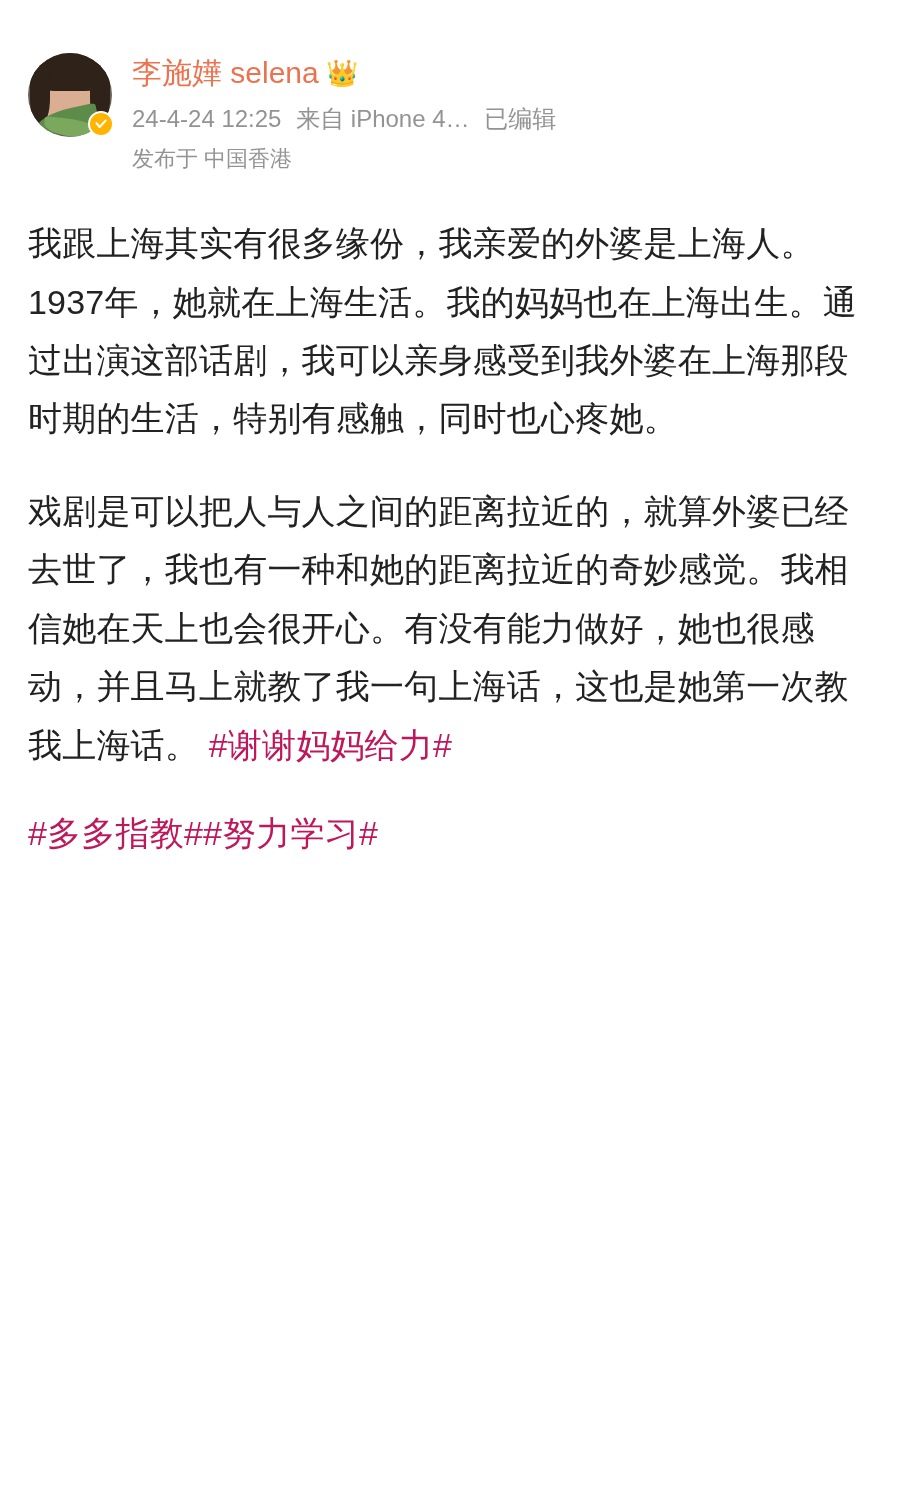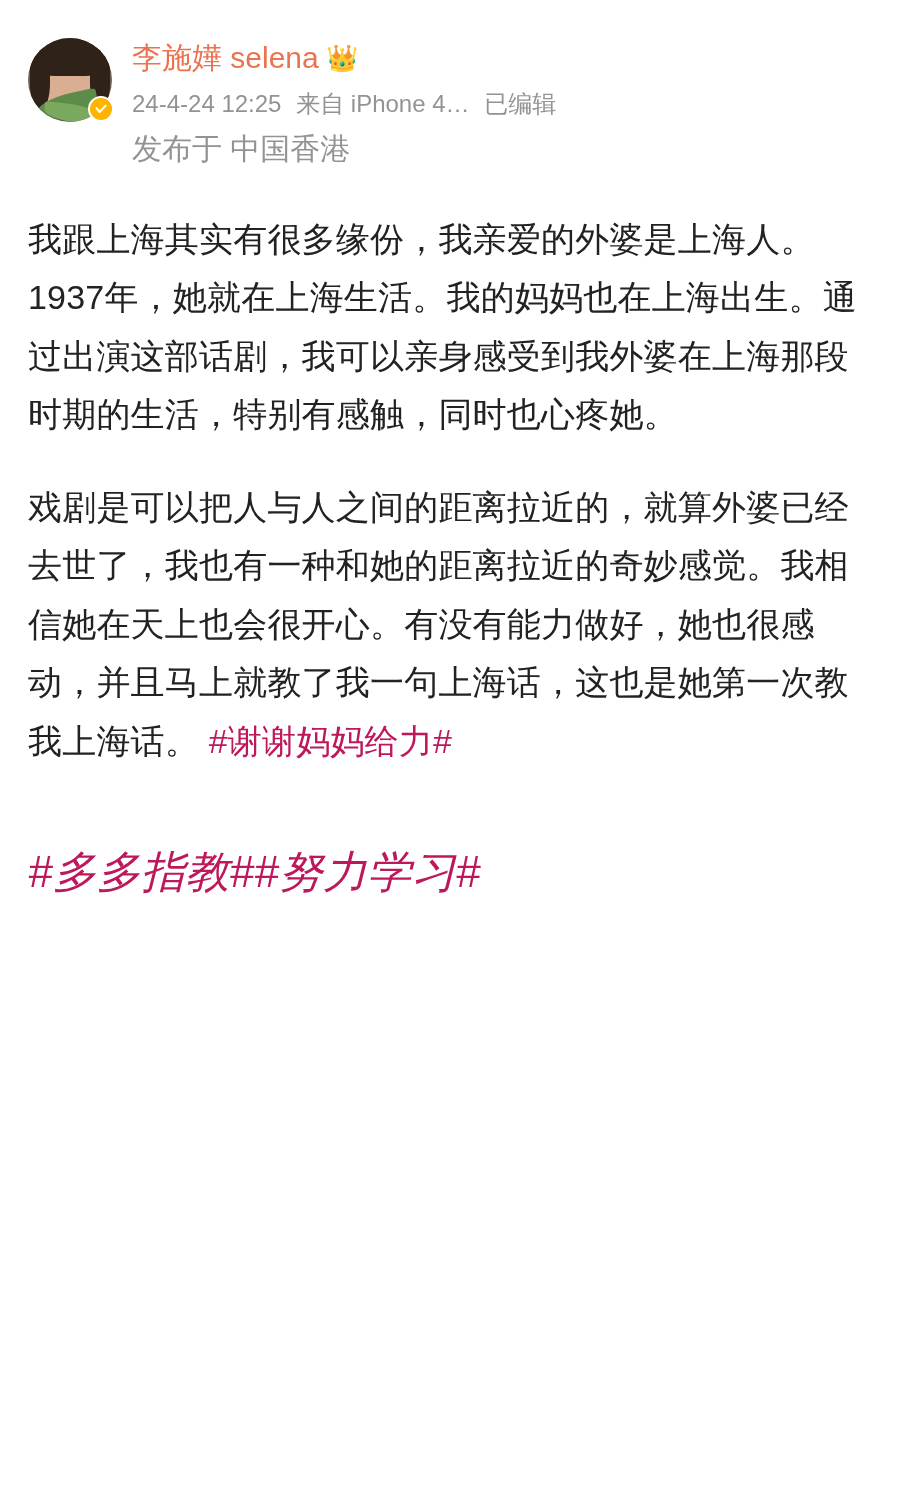--- a/index.html
+++ b/index.html
@@ -10,21 +10,21 @@
   body {
     width: 900px;
     min-height: 1488px;
     font-family: "Liberation Sans", sans-serif;
     color: #1a1a1a;
     -webkit-font-smoothing: antialiased;
   }
   .post {
     width: 900px;
     box-sizing: border-box;
-    padding: 34px 28px 40px 28px;
+    padding: 49px 28px 40px 28px;
   }
   
   .header {
     display: flex;
     align-items: flex-start;
     position: relative;
     min-height: 112px;
   }
   .avatar-wrap {
     position: relative;
@@ -139,21 +139,21 @@
     color: #939393;
     font-size: 24px;
     line-height: 1.35;
     white-space: nowrap;
     overflow: hidden;
   }
   .subline .dot-sep { padding: 0 4px; }
   .subline2 {
     margin-top: 9px;
     color: #939393;
-    font-size: 30px;
+    font-size: 22px;
     line-height: 1.35;
   }
   .follow-btn {
     position: absolute;
     right: 0;
     top: 20px;
     border: 1px solid #fa9e2f;
     color: #fa9e2f;
     background: #fff;
     border-radius: 8px;
@@ -177,24 +177,23 @@
     color: #222222;
     letter-spacing: 0.2px;
   }
   .para { margin: 0 0 34px 0; }
   .para:last-child { margin-bottom: 0; }
   .tag {
     color: #be185d;
     cursor: pointer;
   }
   .tags-line {
-    margin-top: 67px;
-    font-size: 44px;
+    margin-top: 32px;
+    font-size: 34px;
     line-height: 1.6;
-    font-style: italic;
   }
 </style>
 </head>
 <body>
 
 <div class="post">
 
   <div class="header">
 
     <div class="avatar-wrap">

